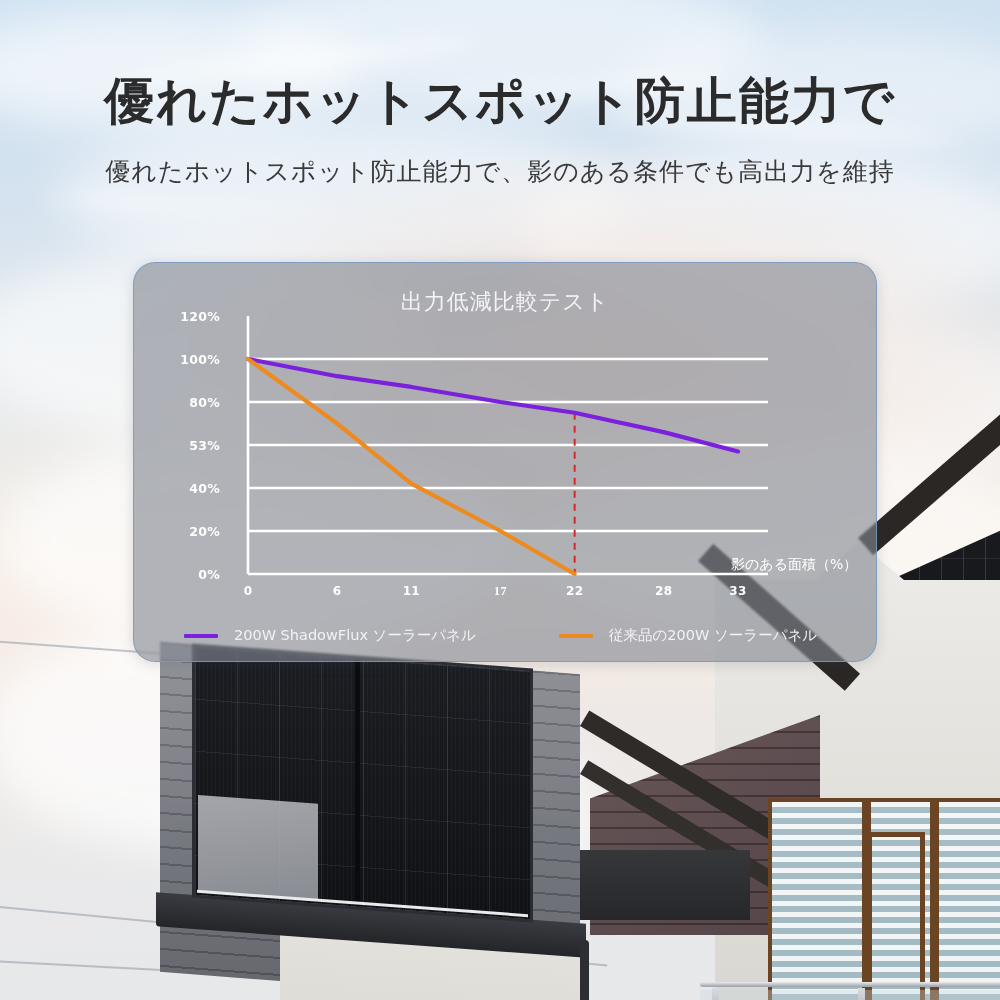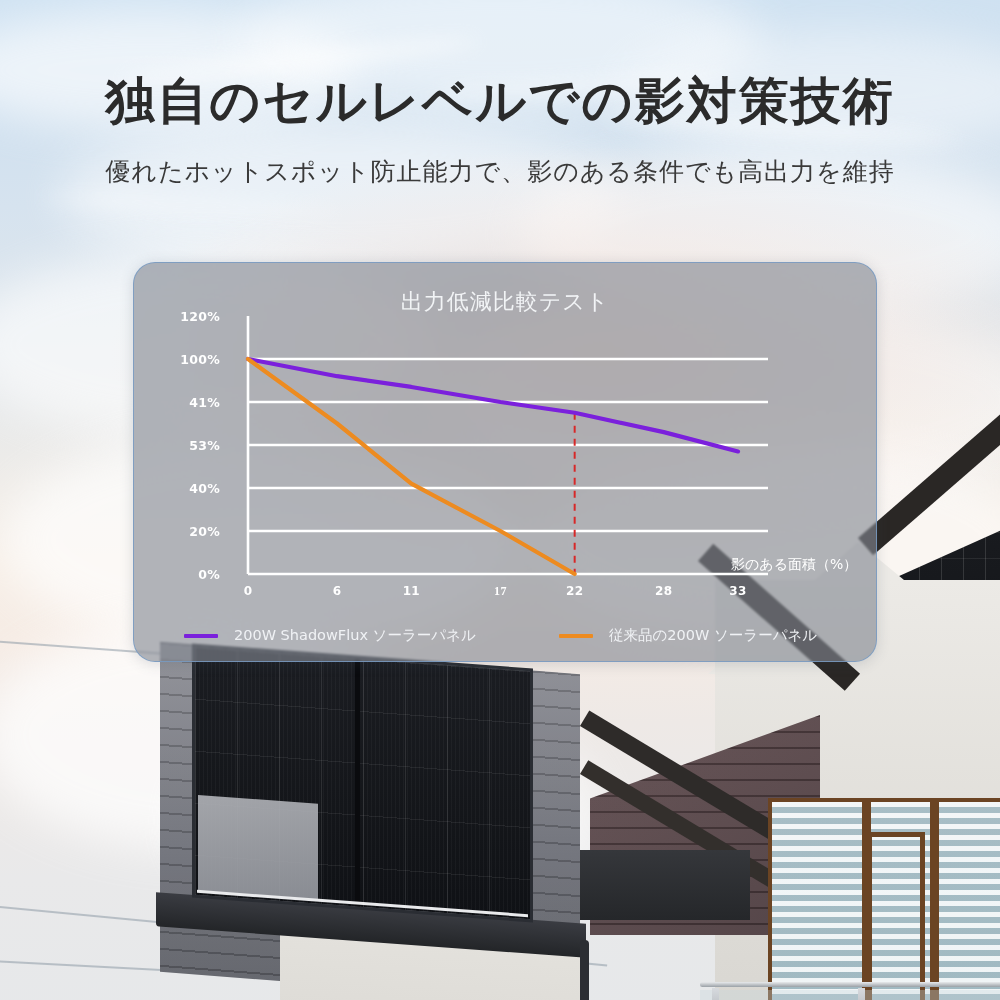--- a/index.html
+++ b/index.html
@@ -273,21 +273,21 @@
         <div class="panel-cells"></div>
         <div class="panel-seam" style="left:160px"></div>
         <div class="shaded-cell"></div>
         <div class="panel-foot"></div>
       </div>
       <div class="downpipe"></div>
     </div>
   </div>
 
 
-  <div class="title">独自のセルレベルでの影対策技術</div>
+  <div class="title">優れたホットスポット防止能力で</div>
   <div class="subtitle">優れたホットスポット防止能力で、影のある条件でも高出力を維持</div>
 
   <div class="card">
     <div class="chart-title">出力低減比較テスト</div>
 
     <svg class="plot" viewBox="0 0 742 398">
       <g id="svg-gridlines">
           <line x1="114" x2="634" y1="311" y2="311" stroke="#ffffff" stroke-width="2.6"></line>
           <line x1="114" x2="634" y1="268" y2="268" stroke="#ffffff" stroke-width="2.6"></line>
           <line x1="114" x2="634" y1="225" y2="225" stroke="#ffffff" stroke-width="2.6"></line>
@@ -305,21 +305,21 @@
           <polyline points="114,96 203.0909090909091,113.19999999999999 277.3333333333333,123.95000000000002 366.4242424242424,139 440.66666666666663,149.75 529.7575757575758,169.1 604,188.45" fill="none" stroke="#7b20dc" stroke-width="4.2" stroke-linejoin="round" stroke-linecap="round"></polyline>
           <polyline points="114,96 203.0909090909091,160.5 277.3333333333333,220.7 366.4242424242424,268 440.66666666666663,311" fill="none" stroke="#ed8b20" stroke-width="4.2" stroke-linejoin="round" stroke-linecap="round"></polyline>
         </g>
     </svg>
 
     <div id="ylabels" class="ylab-wrap">
         <div class="ylab" style="top: 311px;">0%</div>
         <div class="ylab" style="top: 268px;">20%</div>
         <div class="ylab" style="top: 225px;">40%</div>
         <div class="ylab" style="top: 182px;">53%</div>
-        <div class="ylab" style="top: 139px;">41%</div>
+        <div class="ylab" style="top: 139px;">80%</div>
         <div class="ylab" style="top: 96px;">100%</div>
         <div class="ylab" style="top: 53px; margin-left: 18px;">120%</div>
       </div>
     <div id="xlabels">
         <div class="xlab" style="left: 114px; top: 321px;">0</div>
         <div class="xlab" style="left: 203.091px; top: 321px;">6</div>
         <div class="xlab" style="left: 277.333px; top: 321px;">11</div>
         <div class="xlab" style="left: 366.424px; top: 321px; font-family: Liberation Serif, serif;">17</div>
         <div class="xlab" style="left: 440.667px; top: 321px;">22</div>
         <div class="xlab" style="left: 529.758px; top: 321px;">28</div>

